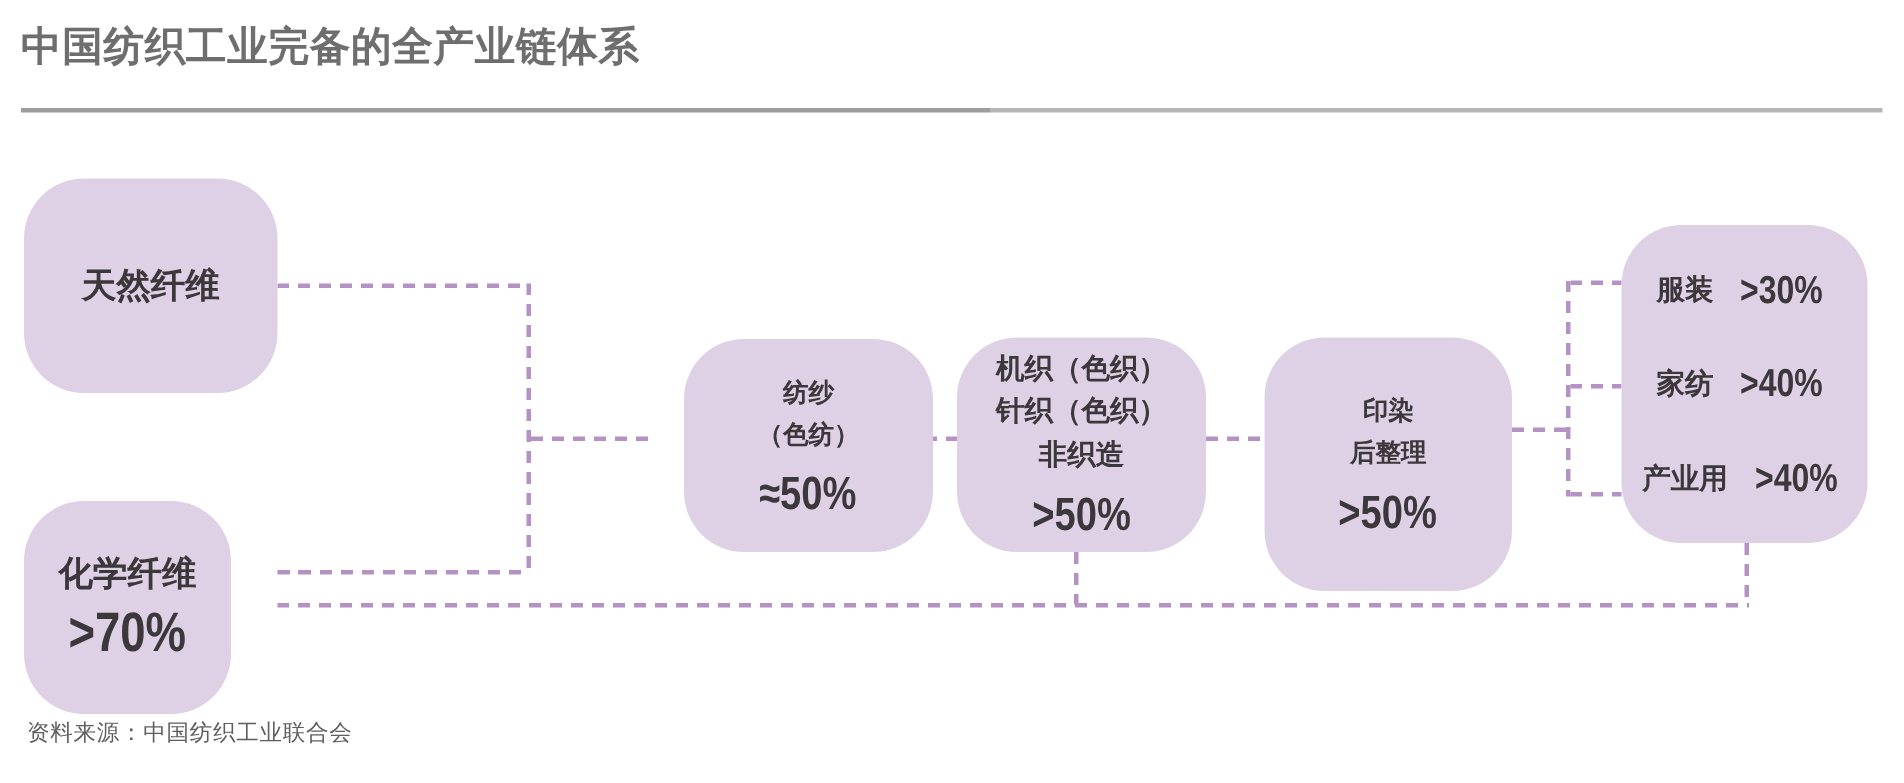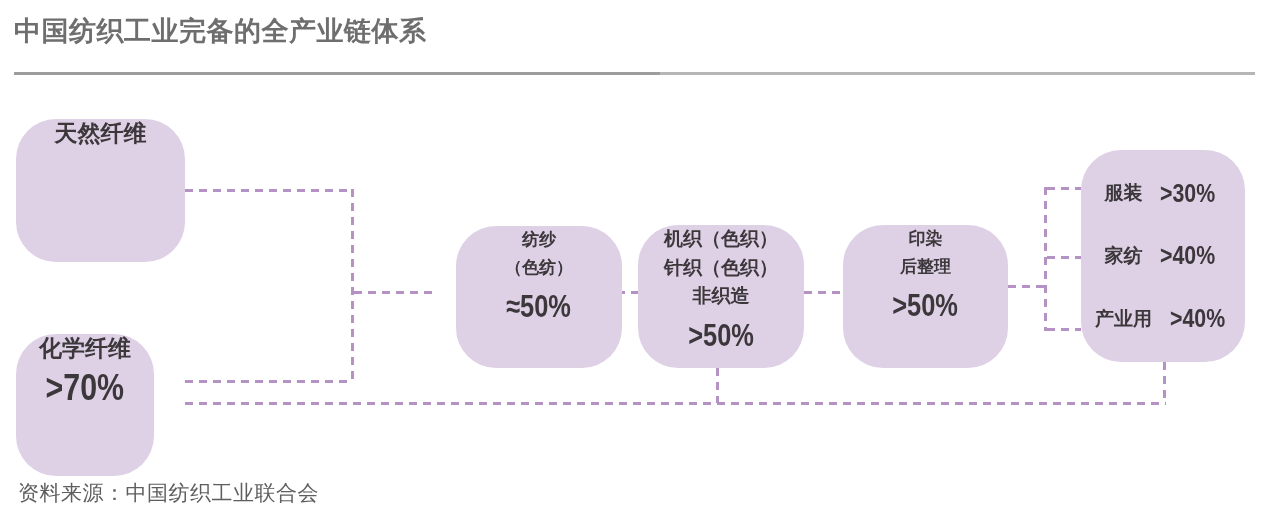--- a/index.html
+++ b/index.html
@@ -10,28 +10,28 @@
     --c-subtitle:#8b8b8b;--c-divl:#9d9d9d;--c-divr:#b6b6b6;--c-src:#5e5e5e;
   }
   .header{position:absolute;left:14px;top:13px;display:flex;align-items:baseline;gap:21px;white-space:nowrap;}
   .title{font-size:27px;font-weight:bold;color:var(--c-title);letter-spacing:0.5px;}
   .subtitle{font-size:21px;font-weight:normal;color:var(--c-subtitle);letter-spacing:0.5px;}
   .div-l{position:absolute;left:14px;top:72px;width:646px;height:3px;background:var(--c-divl);}
   .div-r{position:absolute;left:660px;top:72px;width:595px;height:3px;background:var(--c-divr);}
 
   .node{
     position:absolute;background:var(--c-fill);border-radius:40px;
-    display:flex;flex-direction:column;align-items:center;
+    display:flex;flex-direction:column;align-items:center;justify-content:center;
     color:var(--c-text);font-weight:bold;text-align:center;
   }
   .n1{left:16px;top:119px;width:169px;height:143px;}
   .n2{left:16px;top:298px;width:138px;height:142px;margin-top:36px;}
   .n3{left:456px;top:226px;width:166px;height:142px;}
   .n4{left:638px;top:225px;width:166px;height:143px;}
-  .n5{left:843px;top:225px;width:165px;height:143px;}
+  .n5{left:843px;top:225px;width:165px;height:169px;}
   .n6{left:1081px;top:150px;width:164px;height:212px;justify-content:space-around;padding:12px 0;box-sizing:border-box;}
 
   .lbl-xl{font-size:23px;line-height:1.25;}
   .lbl-md{font-size:17px;line-height:1.65;}
   .lbl-sm{font-size:19px;line-height:1.5;}
   .num{display:inline-block;transform:scaleX(.82);transform-origin:center;font-weight:bold;letter-spacing:0;}
   .num-xl{font-size:37px;margin-top:5px;line-height:1.1;}
   .num-lg{font-size:31px;margin-top:8px;line-height:1.1;}
   .row{display:flex;align-items:center;justify-content:flex-start;gap:12px;}
   .row-label{font-size:19px;}
@@ -47,21 +47,21 @@
   .cF{left:716px;top:368px;height:35px;}
   .cG{left:603px;top:291px;width:35px;}
   .cH{left:804px;top:291px;width:39px;}
   .cI{left:1008px;top:285px;width:38px;}
   .cJ{left:1044px;top:187px;height:144px;}
   .cK{left:1047px;top:187px;width:34px;}
   .cL{left:1047px;top:256px;width:34px;}
   .cM{left:1047px;top:328px;width:34px;}
   .cN{left:1163px;top:362px;height:41px;}
 
-  .footer{position:absolute;left:18px;top:479px;font-size:21px;color:var(--c-src);letter-spacing:0.5px;}
+  .footer{position:absolute;left:18px;top:479px;font-size:15px;color:var(--c-src);letter-spacing:0.5px;}
 </style>
 </head>
 <body>
 
 <div class="canvas" style="--c-fill: #ded1e6; --c-line: #b492c3; --c-text: #3b373a; --c-title: #6e6e6e; --c-subtitle: #8b8b8b; --c-divl: #9d9d9d; --c-divr: #b6b6b6; --c-src: #5e5e5e;">
 
   <div class="header">
     <span class="title">中国纺织工业完备的全产业链体系</span>
   </div>
   <div class="div-l"></div>

